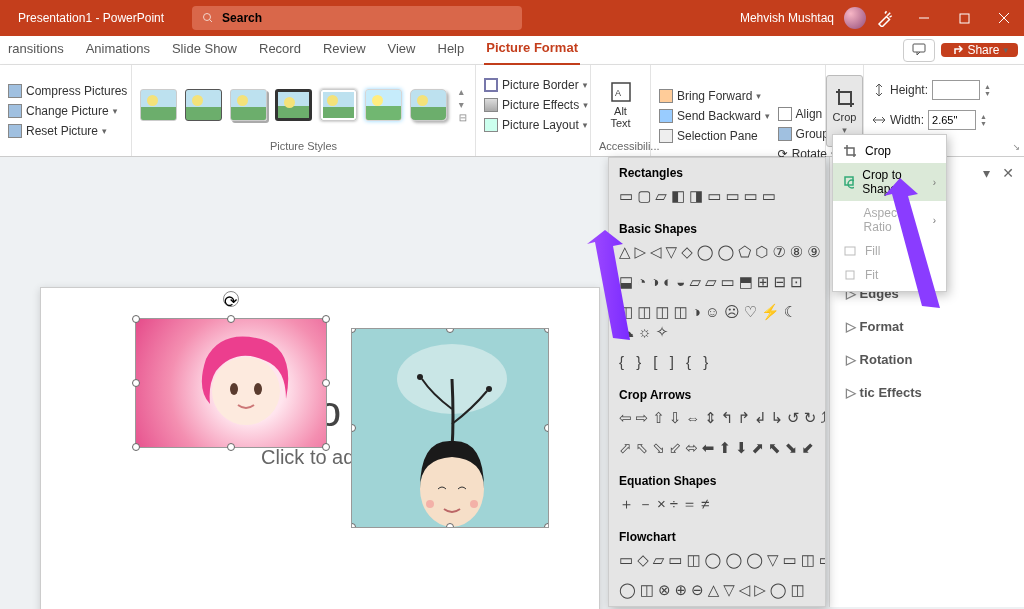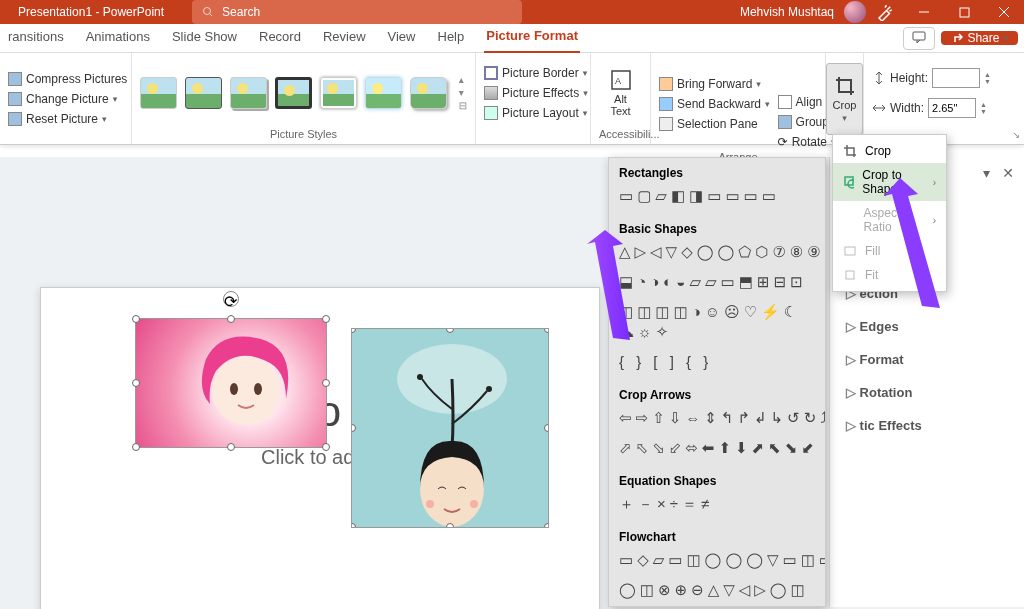--- a/index.html
+++ b/index.html
@@ -1,21 +1,21 @@
 <!DOCTYPE html>
 <html><head>
 <meta charset="utf-8">
 <style>
   * { box-sizing: border-box; margin: 0; padding: 0; font-family: 'Segoe UI', Tahoma, sans-serif; }
   body { width: 1024px; height: 609px; overflow: hidden; background: #fff; position: relative; }
 
   
-  .titlebar { height: 24px; background: #c43e1c; display: flex; align-items: center; color: #fff; }
+  .titlebar { height: 36px; background: #c43e1c; display: flex; align-items: center; color: #fff; }
   .doc-title { padding: 0 18px; font-size: 12px; }
-  .search-box { background: #d9674a; height: 24px; width: 330px; border-radius: 4px; display: flex; align-items: center; padding: 0 10px; margin-left: 10px; color: #ffffff; font-size: 12px; gap: 8px; }
+  .search-box { background: #d9674a; height: 24px; width: 330px; border-radius: 4px; display: flex; align-items: center; padding: 0 10px; margin-left: 10px; color: #000000; font-size: 12px; gap: 8px; font-weight: bold; }
   .spacer { flex: 1; }
   .user-area { display: flex; align-items: center; gap: 10px; padding-right: 10px; font-size: 12px; }
   .avatar { width: 22px; height: 22px; border-radius: 50%; background: radial-gradient(circle at 30% 30%, #f7b6c5, #934d7a); }
   .winbtn { width: 40px; height: 36px; display: flex; align-items: center; justify-content: center; cursor: pointer; }
 
   
   .tabs { height: 29px; background: #fff; border-bottom: 1px solid #e0e0e0; display: flex; align-items: center; font-size: 13px; color: #555; gap: 18px; padding: 0 6px; }
   .tab { cursor: pointer; padding: 4px 2px 8px; }
   .tab.active { color: #c43e1c; border-bottom: 2px solid #c43e1c; font-weight: 600; }
   .tabs-right { margin-left: auto; display: flex; gap: 6px; align-items: center; }
@@ -393,21 +393,20 @@
         <rect x="3" y="3" width="8" height="8"></rect>
       </svg>
     <span>Fit</span>
   </div>
 </div>
 
 <div class="side-pane">
   <span class="chev">▾</span>
   <span class="close-x">✕</span>
   <div style="height:110px;"></div>
-  <div class="opt"><span style="color:#888;">▷ </span><span>ection</span></div>
   <div class="opt"><span style="color:#888;">▷ </span><span>Edges</span></div>
   <div class="opt"><span style="color:#888;">▷ </span><span>Format</span></div>
   <div class="opt"><span style="color:#888;">▷ </span><span>Rotation</span></div>
   <div class="opt"><span style="color:#888;">▷ </span><span>tic Effects</span></div>
 </div>
 
 <svg class="p-arrow" style="left:565px; top:220px;" width="70" height="140">
   <defs>
       <linearGradient id="g1">
         <stop offset="0" stop-color="#a24cff"></stop>

